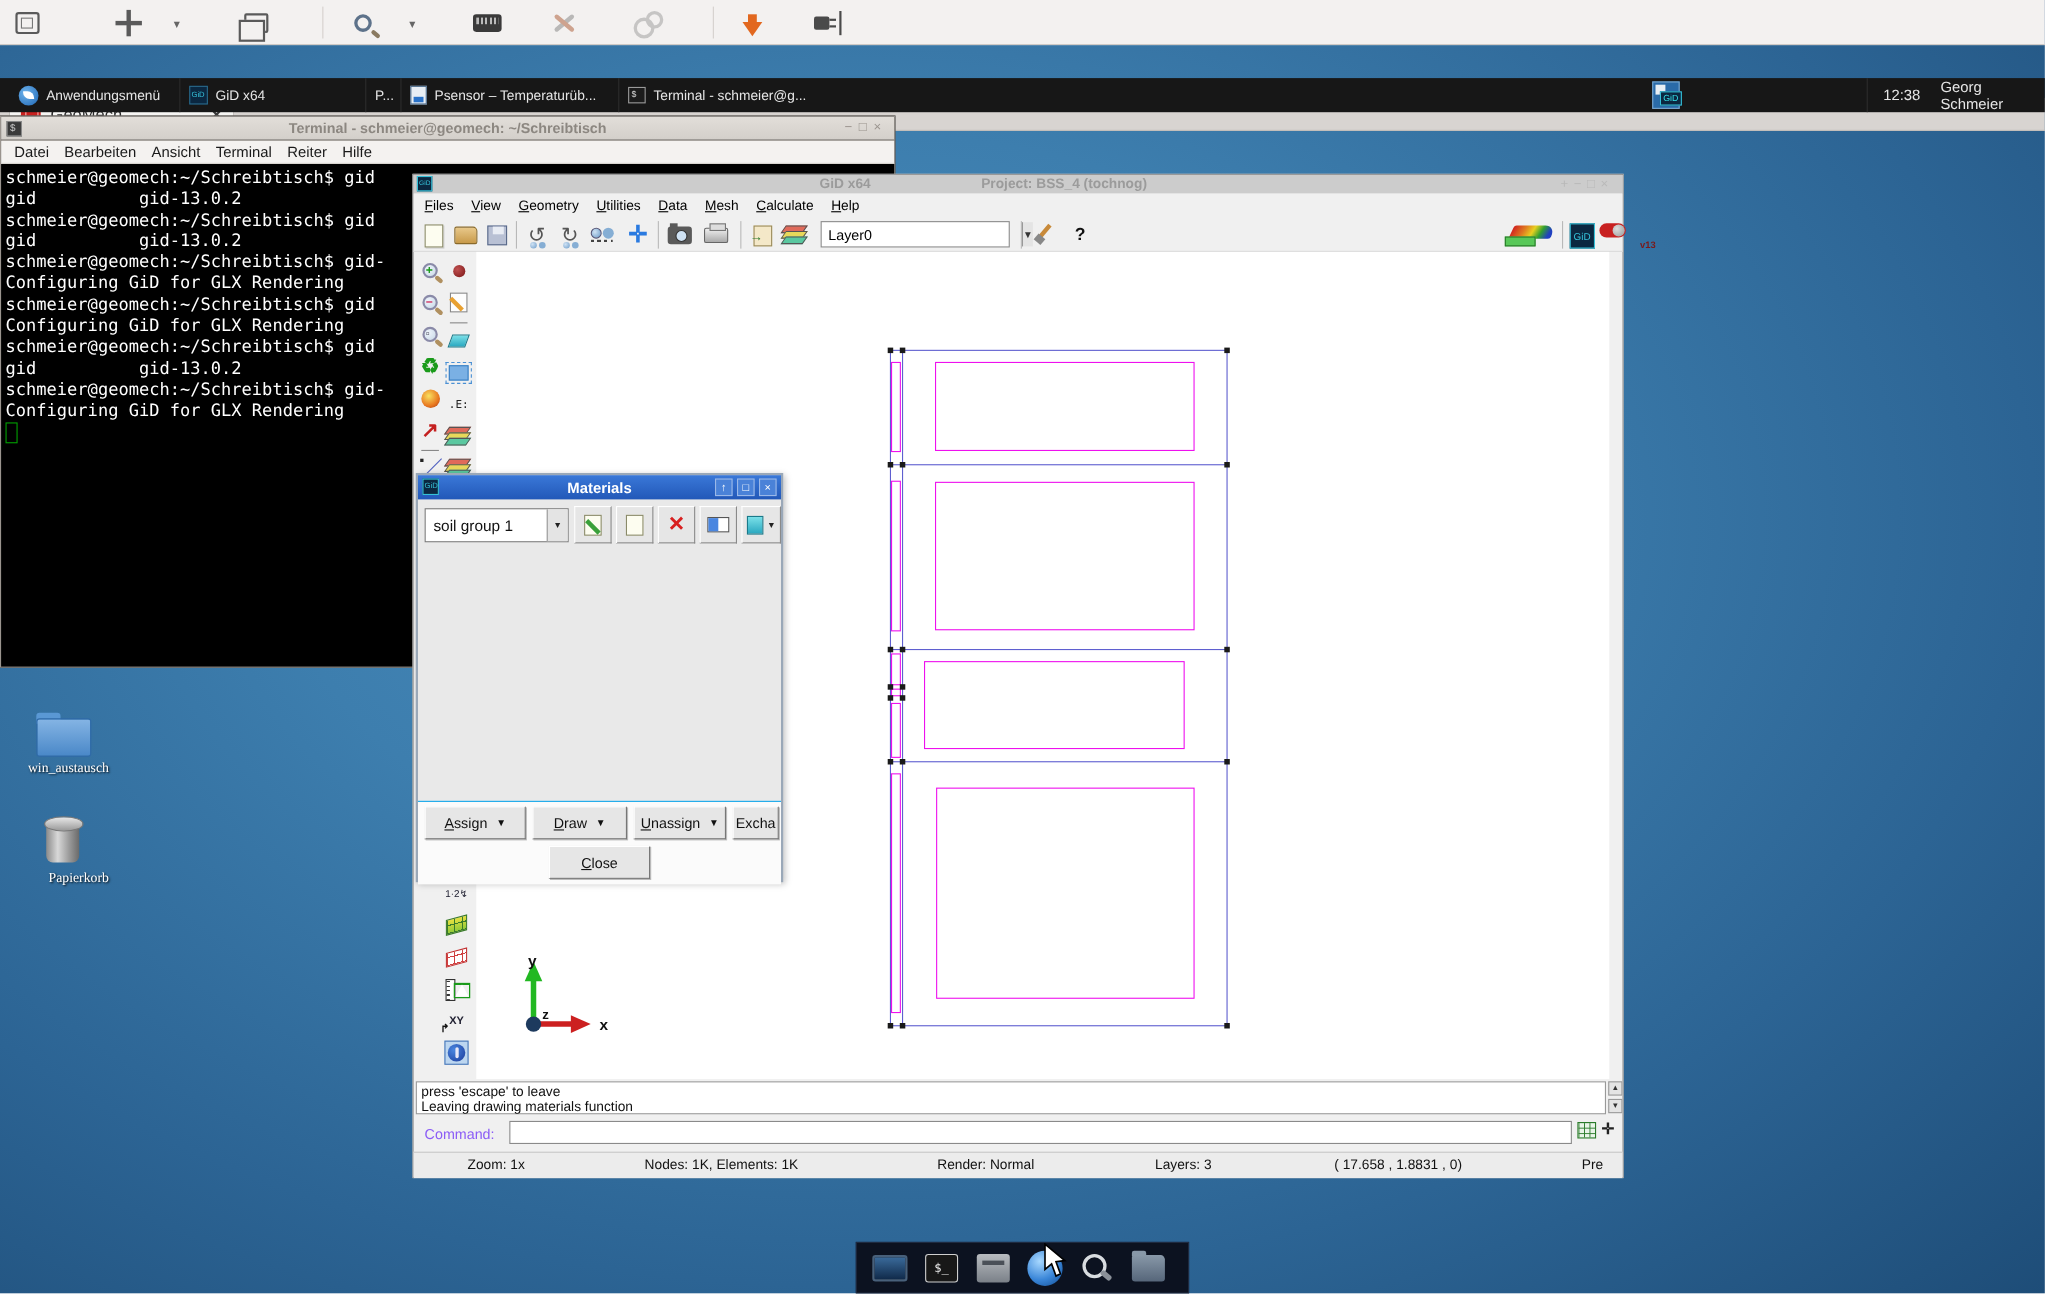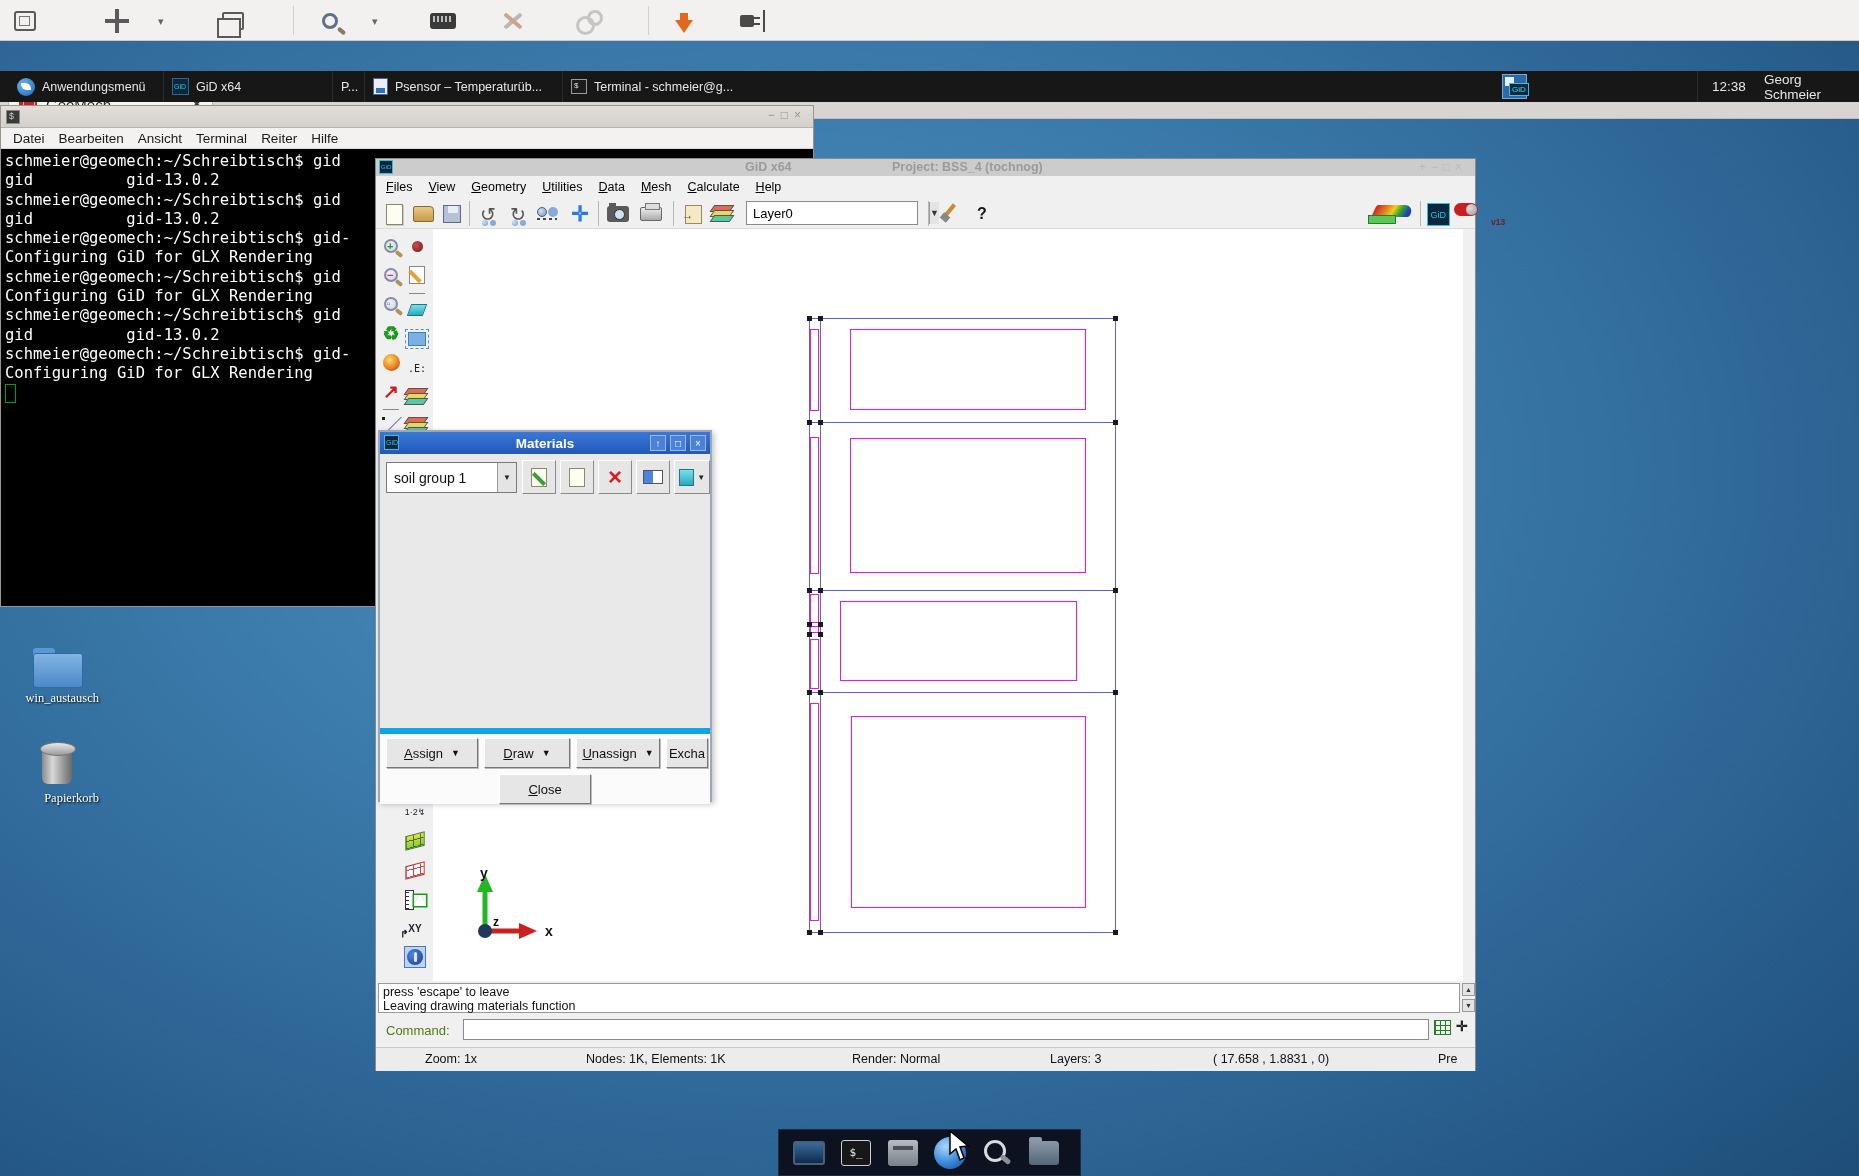--- a/index.html
+++ b/index.html
@@ -190,21 +190,21 @@
 
   #canvas { position:absolute; left:57px; top:70px; width:1030px; height:752px; background:#fff; }
   .geo-line { position:absolute; background:#5f5fd0; }
   .geo-rect { position:absolute; border:1px solid #ee10ee; }
   .geo-node { position:absolute; width:5px; height:5px; background:#1a1a1a; }
 
   
   .g-msgbox { position:absolute; left:2px; top:824px; width:1082px; height:30px; background:#fff; border:1px solid #999; font-size:12.5px; line-height:14px; padding:1px 4px; color:#111; }
   .g-spin { position:absolute; left:1086px; width:13px; height:13px; background:#e4e4e4; border:1px solid #999; font-size:7px; display:flex; align-items:center; justify-content:center; color:#333; }
   .g-cmdrow { position:absolute; left:0; top:858px; width:100%; height:26px; display:flex; align-items:center; }
-  .g-cmdlabel { position:absolute; left:10px; font-size:13px; color:#4d7c0f;text-align:center; }
+  .g-cmdlabel { position:absolute; left:10px; font-size:13px; color:#8b5cf6;text-align:center; }
   .g-cmdinput { position:absolute; left:87px; top:2px; width:966px; height:21px; background:#fff; border:1px solid #8a8a8a; font-size:13px; padding:0 4px; font-family:"Liberation Sans",sans-serif; }
   .cmd-grid-ic { position:absolute; left:1058px; top:3px; width:17px; height:15px; background:#e8f4e8; border:1px solid #2a7a2a;
     background-image:linear-gradient(90deg,#2a7a2a 1px,transparent 1px), linear-gradient(0deg,#2a7a2a 1px,transparent 1px); background-size:5px 5px; }
   .cmd-cross-ic { position:absolute; left:1080px; top:1px; font-size:14px; color:#222; font-weight:bold; }
   .g-status { position:absolute; left:0; top:888px; width:100%; height:24px; background:#ececec; border-top:1px solid #c8c8c8; font-size:12.5px; color:#111; }
   .st { position:absolute; top:4px; }
 
   
   #materials { position:absolute; left:378px; top:430px; width:334px; height:372px; background:#e9e9e9; border:2px solid #9aa8b8; box-shadow:2px 2px 6px rgba(0,0,0,.25); }
   .m-titlebar { position:absolute; left:0; top:0; width:100%; height:22px; background:linear-gradient(#3a78d8,#2258b8); display:flex; align-items:center; }
@@ -217,21 +217,21 @@
   .m-combo-text { flex:1; padding-left:7px; font-size:14px; color:#111; }
   .m-combo-arrow { width:19px; height:100%; background:#e4e4e4; border-left:1px solid #999; display:flex; align-items:center; justify-content:center; font-size:8px; }
   .m-tool { position:absolute; top:28px; width:34px; height:34px; background:#e6e6e6; border:1px solid #fff; border-right-color:#8a8a8a; border-bottom-color:#8a8a8a; display:flex; align-items:center; justify-content:center; }
   .sheet-ic { width:16px; height:19px; background:#fdfdf0; border:1px solid #8a8a6a; position:relative; }
   .sheet-pencil::after { content:""; position:absolute; left:5px; top:2px; width:4px; height:16px; background:#3aa03a; transform:rotate(-45deg); }
   .redx-ic { color:#d82020; font-size:24px; font-weight:bold; line-height:20px; }
   .transfer-ic { width:20px; height:14px; border:1px solid #555; background:#fff; position:relative; }
   .transfer-ic::after { content:""; position:absolute; left:0; top:0; width:9px; height:12px; background:#4a86e0; }
   .sheet-cyan { width:15px; height:17px; background:linear-gradient(#7ae0e8,#2aa8c0); border:1px solid #1a7a8a; }
   .m-body { position:absolute; left:2px; top:68px; width:326px; height:228px; background:#e9e9e9; }
-  .m-btnrow { position:absolute; left:0; top:296px; width:100%; height:76px; background:#fbfbfb; border-top:6px solid #0ea5e9; }
+  .m-btnrow { position:absolute; left:0; top:296px; width:100%; height:76px; background:#fbfbfb; border-top:1px solid #0ea5e9; }
   .mbtn { position:absolute; height:30px; background:#e6e6e6; border:1px solid #fff; border-right-color:#777; border-bottom-color:#777; box-shadow:1px 1px 0 #bbb;
     font-size:13px; display:flex; align-items:center; justify-content:center; gap:8px; color:#111; }
   .mbtn .dd { font-size:9px; }
 
   
   #dock { position:absolute; left:778px; top:1129px; width:303px; height:47px; background:#0c1220; border:1px solid #1e2a40; display:flex; align-items:center; gap:13px; padding-left:13px; }
   .dock-ic { width:34px; height:34px; display:flex; align-items:center; justify-content:center; }
   .dk-display { width:32px; height:24px; background:linear-gradient(#3a6a9a,#102a4a); border:2px solid #48607a; border-radius:3px; }
   .dk-term { width:30px; height:26px; background:#181818; border:1px solid #cfcfcf; border-radius:3px; color:#eee; font-size:11px; font-family:"DejaVu Sans Mono",monospace; display:flex; align-items:center; justify-content:center; }
   .dk-files { width:30px; height:26px; background:linear-gradient(#b8bcc0,#7a8088); border-radius:3px; position:relative; }
@@ -322,20 +322,21 @@
     <div class="dlabel">win_austausch</div>
   </div>
   <div class="dicon" style="left:12px;top:742px">
     <div class="trash-ic"></div>
     <div class="dlabel">Papierkorb</div>
   </div>
 
   <div id="terminal">
     <div class="t-titlebar">
       <span class="t-ticon"></span>
+      <span class="t-title">Terminal - schmeier@geomech: ~/Schreibtisch</span>
       <span class="t-btns"><span>−</span><span>□</span><span>×</span></span>
     </div>
     <div class="t-menubar">
       <span>Datei</span>
       <span>Bearbeiten</span>
       <span>Ansicht</span>
       <span>Terminal</span>
       <span>Reiter</span>
       <span>Hilfe</span>
     </div>

